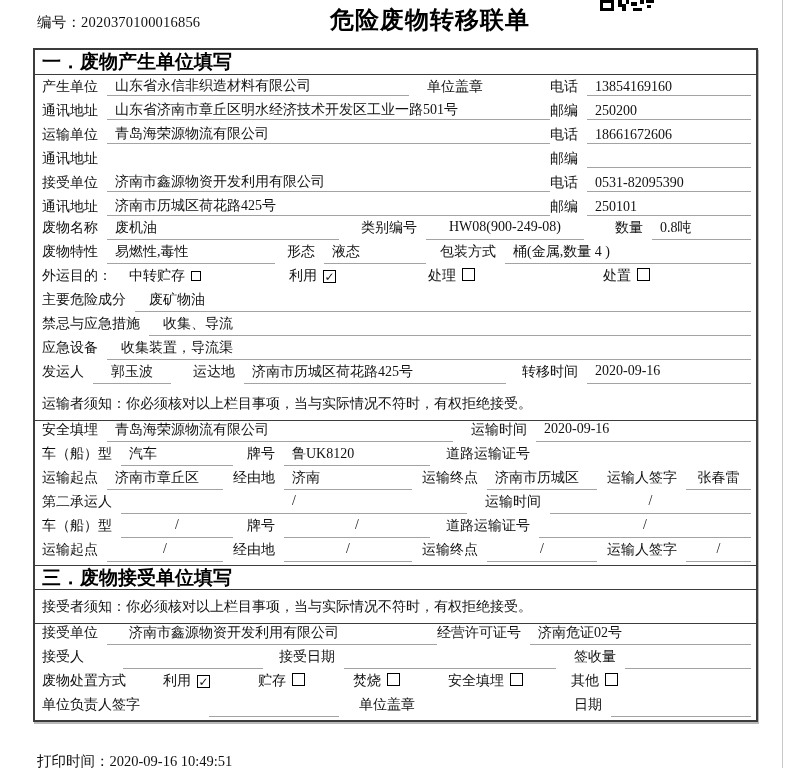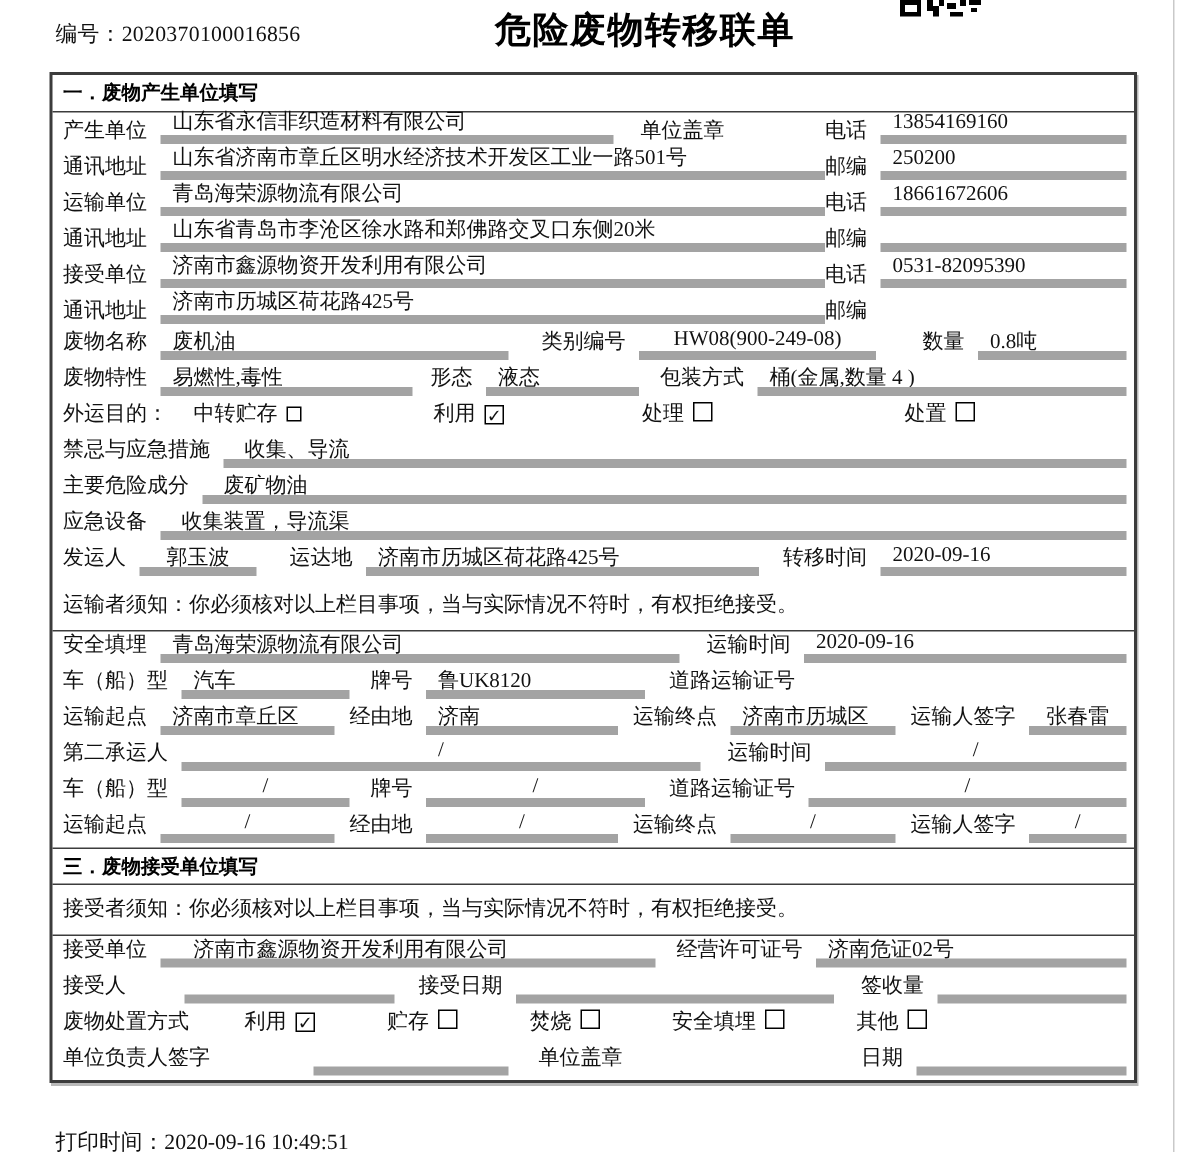--- a/index.html
+++ b/index.html
@@ -8,26 +8,26 @@
   .page { position:relative; width:796px; height:768px; background:#fff; }
   .page-edge { position:absolute; left:782px; top:0; width:1px; height:768px; background:#c9c9c9; }
 
   
   .serial { position:absolute; left:37px; top:13px; font-size:14.5px; letter-spacing:.2px; }
   .doc-title { position:absolute; left:0; top:4px; width:860px; text-align:center; font-size:24px; font-weight:bold; letter-spacing:1px; color:#000; }
   .qr-frag { position:absolute; left:600px; top:0; }
 
   
   .form-box { position:absolute; left:33px; top:48px; width:725px; border:2px solid #3c3c3c; background:#fff; box-shadow:1px 2px 0 #b9b9b9; }
-  .sec-title { height:25px; line-height:24px; font-weight:bold; font-size:13px; padding-left:7px; border-bottom:1.5px solid #3c3c3c; color:#000; }
+  .sec-title { height:25px; line-height:24px; font-weight:bold; font-size:19px; padding-left:7px; border-bottom:1.5px solid #3c3c3c; color:#000; }
   .sec-title.bt { border-top:1.5px solid #3c3c3c; }
   .notice { height:34px; line-height:33px; padding-left:7px; border-bottom:1px solid #3c3c3c; }
   .row { height:24px; display:flex; padding:0 5px 3px 7px; white-space:nowrap; }
   .lbl { flex:none; margin-right:9px; }
-  .u { border-bottom:6px solid #a3a3a3; padding:0 4px 0 8px; overflow:hidden; }
+  .u { border-bottom:1px solid #a3a3a3; padding:0 4px 0 8px; overflow:hidden; }
   .u.c { text-align:center; padding:0 2px; }
   .grow { flex:1 1 auto; }
   .lcol { width:508px; flex:none; display:flex; align-items:flex-end; }
   .rcol { flex:1 1 auto; display:flex; align-items:flex-end; }
   .cbx { display:inline-block; width:13px; height:13px; border:1px solid #000; font-size:12px; line-height:12px; text-align:center; margin-left:6px; vertical-align:-1px; font-family:"DejaVu Sans",sans-serif; }
   .cbx.small { width:10px; height:10px; line-height:9px; }
   .opt { flex:none; }
 
   .print-time { position:absolute; left:37px; top:752px; font-size:14.5px; }
 </style>
@@ -88,21 +88,20 @@
       </div>
       <div class="rcol">
         <span class="lbl">电话</span>
         <span class="u grow">18661672606</span>
       </div>
     </div>
 
     <div class="row">
       <div class="lcol">
         <span class="lbl">通讯地址</span>
-        <span class="u grow">山东省青岛市李沧区徐水路和郑佛路交叉口东侧20米</span>
       </div>
       <div class="rcol">
         <span class="lbl">邮编</span>
         <span class="u grow"></span>
       </div>
     </div>
 
     <div class="row">
       <div class="lcol">
         <span class="lbl">接受单位</span>
@@ -114,20 +113,21 @@
       </div>
     </div>
 
     <div class="row">
       <div class="lcol">
         <span class="lbl">通讯地址</span>
         <span class="u grow">济南市历城区荷花路425号</span>
       </div>
       <div class="rcol">
         <span class="lbl">邮编</span>
+        <span class="u grow">250101</span>
       </div>
     </div>
 
     <div class="row">
       <span class="lbl">废物名称</span>
       <span class="u" style="width:232px">废机油</span>
       <span class="lbl" style="margin-left:22px">类别编号</span>
       <span class="u c" style="width:158px">HW08(900-249-08)</span>
       <span class="lbl" style="margin-left:31px">数量</span>
       <span class="u grow">0.8吨</span>
@@ -144,27 +144,27 @@
 
     <div class="row">
       <span class="lbl">外运目的：</span>
       <span class="opt" style="margin-left:8px"><span>中转贮存</span><span class="cbx small"></span></span>
       <span class="opt" style="margin-left:88px"><span>利用</span><span class="cbx">✓</span></span>
       <span class="opt" style="margin-left:92px"><span>处理</span><span class="cbx"></span></span>
       <span class="opt" style="margin-left:128px"><span>处置</span><span class="cbx"></span></span>
     </div>
 
     <div class="row">
+      <span class="lbl">主要危险成分</span>
+      <span class="u grow" style="padding-left:14px">废矿物油</span>
+    </div>
+
+    <div class="row">
       <span class="lbl">禁忌与应急措施</span>
       <span class="u grow" style="padding-left:14px">收集、导流</span>
-    </div>
-
-    <div class="row">
-      <span class="lbl">主要危险成分</span>
-      <span class="u grow" style="padding-left:14px">废矿物油</span>
     </div>
 
     <div class="row">
       <span class="lbl">应急设备</span>
       <span class="u grow" style="padding-left:14px">收集装置，导流渠</span>
     </div>
 
     <div class="row">
       <span class="lbl">发运人</span>
       <span class="u c" style="width:78px">郭玉波</span>
@@ -228,21 +228,21 @@
       <span class="lbl" style="margin-left:10px">运输人签字</span>
       <span class="u c grow">/</span>
     </div>
 
     <div class="sec-title bt">三．废物接受单位填写</div>
     <div class="notice">接受者须知：你必须核对以上栏目事项，当与实际情况不符时，有权拒绝接受。</div>
 
     <div class="row">
       <span class="lbl">接受单位</span>
       <span class="u" style="width:330px;padding-left:22px">济南市鑫源物资开发利用有限公司</span>
-      <span class="lbl" style="margin-left:14px">经营许可证号</span>
+      <span class="lbl" style="">经营许可证号</span>
       <span class="u grow">济南危证02号</span>
     </div>
 
     <div class="row">
       <span class="lbl">接受人</span>
       <span class="u" style="width:140px;margin-left:30px"></span>
       <span class="lbl" style="margin-left:16px">接受日期</span>
       <span class="u" style="width:212px"></span>
       <span class="lbl" style="margin-left:18px">签收量</span>
       <span class="u grow"></span>

